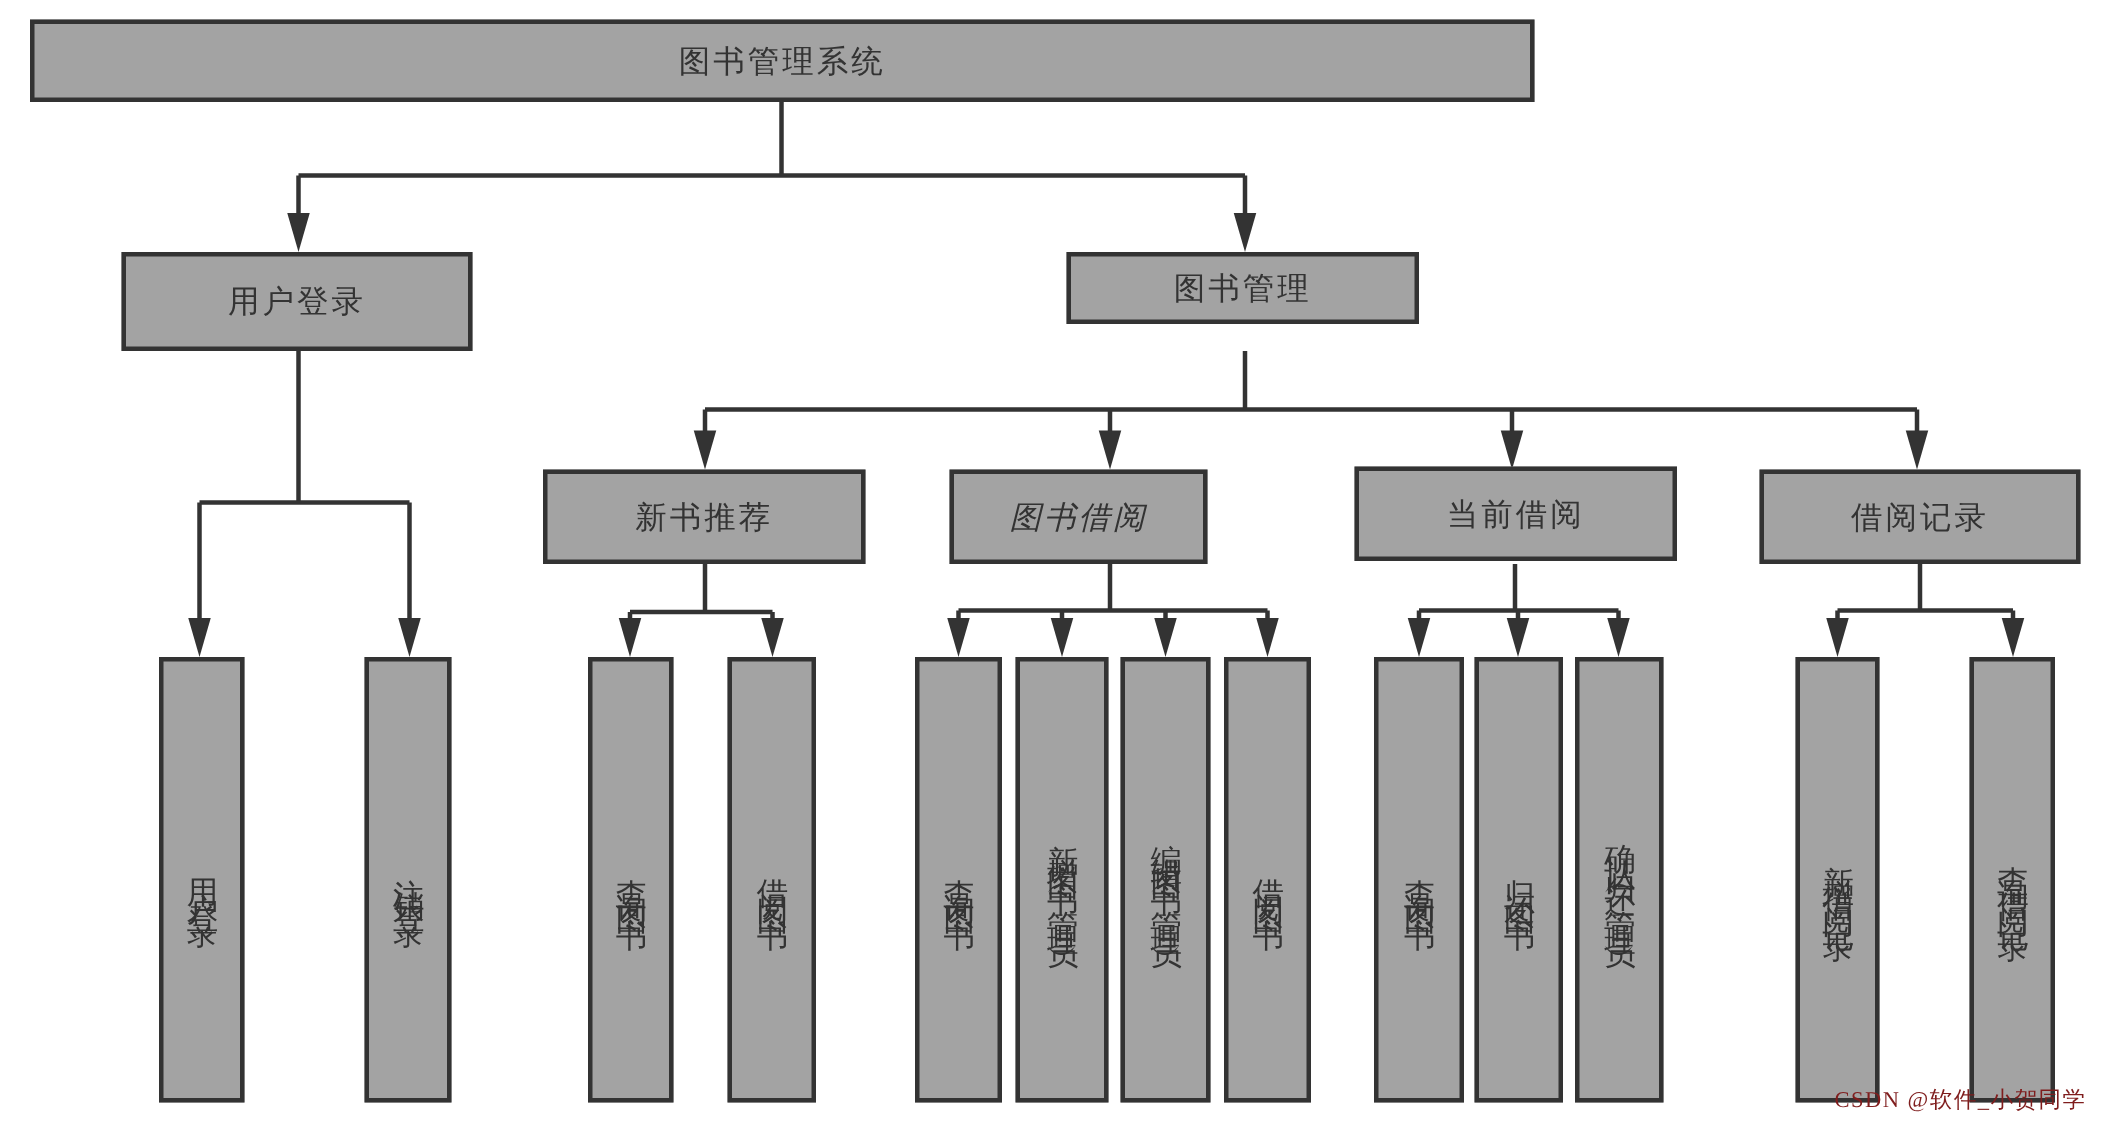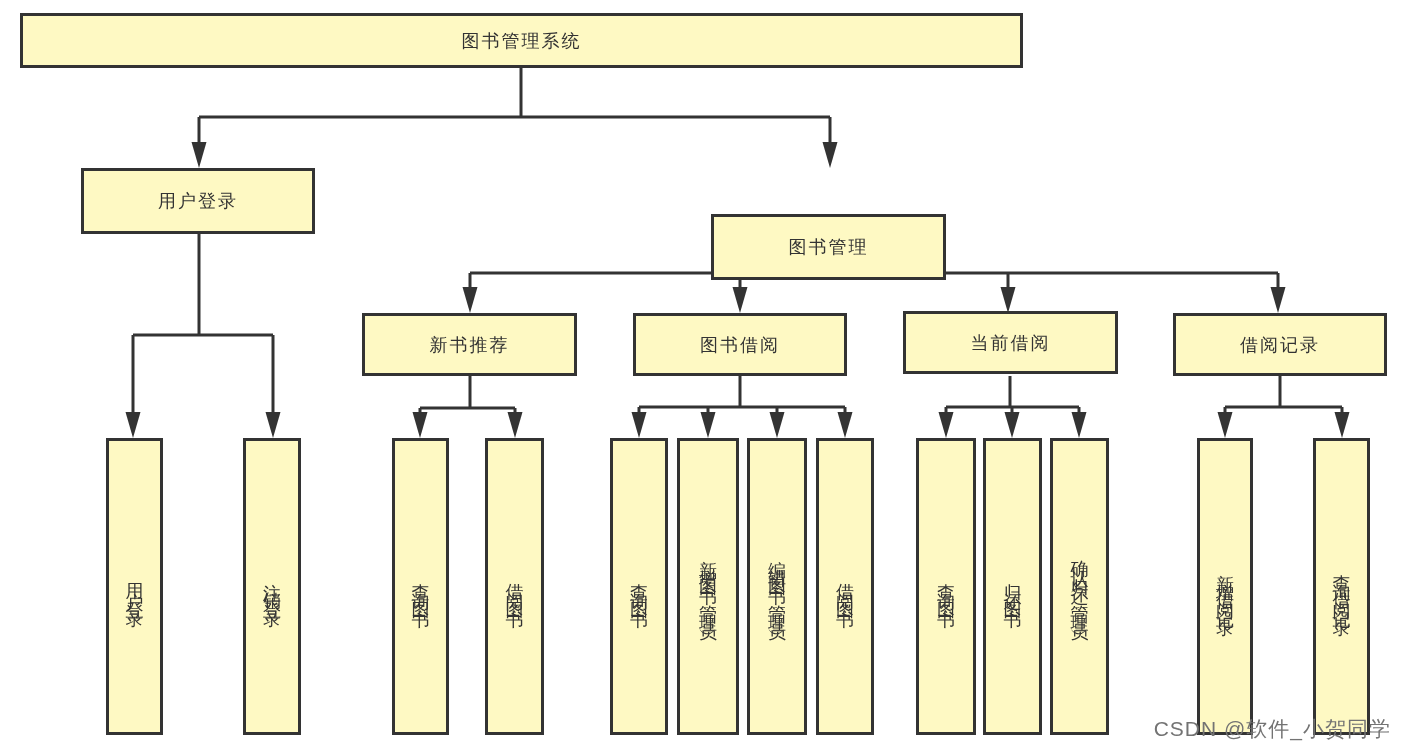--- a/index.html
+++ b/index.html
@@ -18,47 +18,48 @@
   svg.connectors {
     position: absolute;
     left: 0; top: 0;
     width: 1405px; height: 747px;
     z-index: 1;
   }
   .node {
     position: absolute;
     box-sizing: border-box;
     border: 3px solid #333333;
-    background: #fef9c3;
+    background: #a3a3a3;
     display: flex;
     align-items: center;
     justify-content: center;
     z-index: 2;
     color: #333333;
-    font-size: 18px;
+    font-size: 21px;
   }
   .node .lbl {
     white-space: nowrap;
     letter-spacing: 2px;
   }
   .node.vert .lbl {
     writing-mode: vertical-rl;
     text-orientation: mixed;
     letter-spacing: 9px;
     white-space: normal;
     line-height: 1;
   }
   .watermark {
     position: absolute;
     right: 14px;
     bottom: 4px;
-    color: #737373;
-    font-size: 21px;
+    color: #7f1d1d;
+    font-size: 15px;
     letter-spacing: 1px;
     z-index: 3;
+    font-family: Liberation Serif, serif;
   }
 </style>
 </head>
 <body>
 
 <div class="stage">
 
   <svg class="connectors" viewBox="0 0 1405 747" xmlns="http://www.w3.org/2000/svg" stroke="#333333" stroke-width="3" fill="#333333">
 
     <g>
@@ -135,28 +136,28 @@
     </g>
   </svg>
 
   <div class="node" style="left:20px; top:13px; width:1003px; height:55px;">
     <span class="lbl">图书管理系统</span>
   </div>
 
   <div class="node" style="left:81px; top:168px; width:234px; height:66px;">
     <span class="lbl">用户登录</span>
   </div>
-  <div class="node" style="left:711px; top:168px; width:235px; height:66px;margin-top:46px;">
+  <div class="node" style="left:711px; top:168px; width:235px; height:48px;">
     <span class="lbl">图书管理</span>
   </div>
 
   <div class="node" style="left:362px; top:313px; width:215px; height:63px;text-align:center;">
     <span class="lbl">新书推荐</span>
   </div>
-  <div class="node" style="left:633px; top:313px; width:214px; height:63px;">
+  <div class="node" style="left:633px; top:313px; width:172px; height:63px;font-style:italic;">
     <span class="lbl">图书借阅</span>
   </div>
   <div class="node" style="left:903px; top:311px; width:215px; height:63px;">
     <span class="lbl">当前借阅</span>
   </div>
   <div class="node" style="left:1173px; top:313px; width:214px; height:63px;">
     <span class="lbl">借阅记录</span>
   </div>
 
   <div class="node vert" style="left:106px; top:438px; width:57px; height:297px;">

